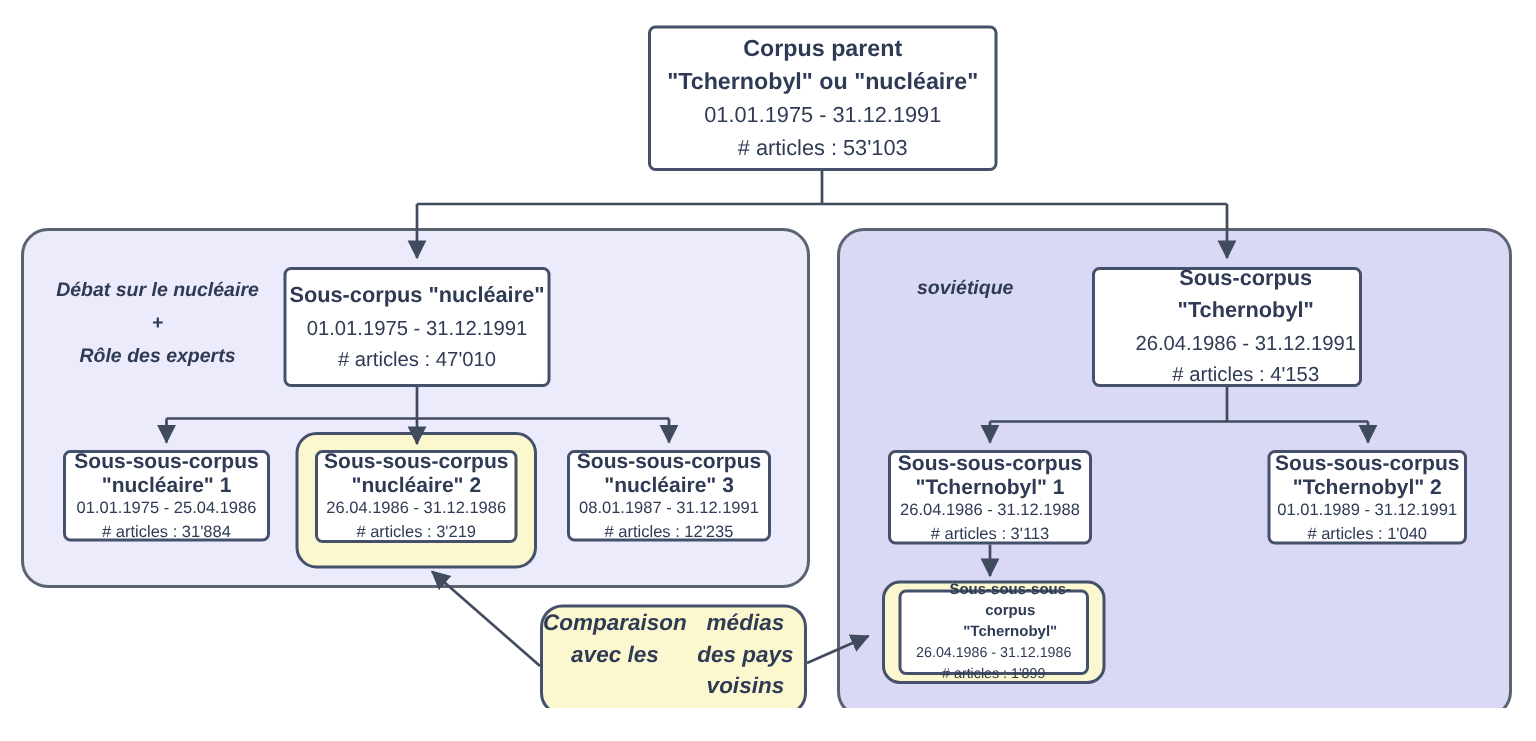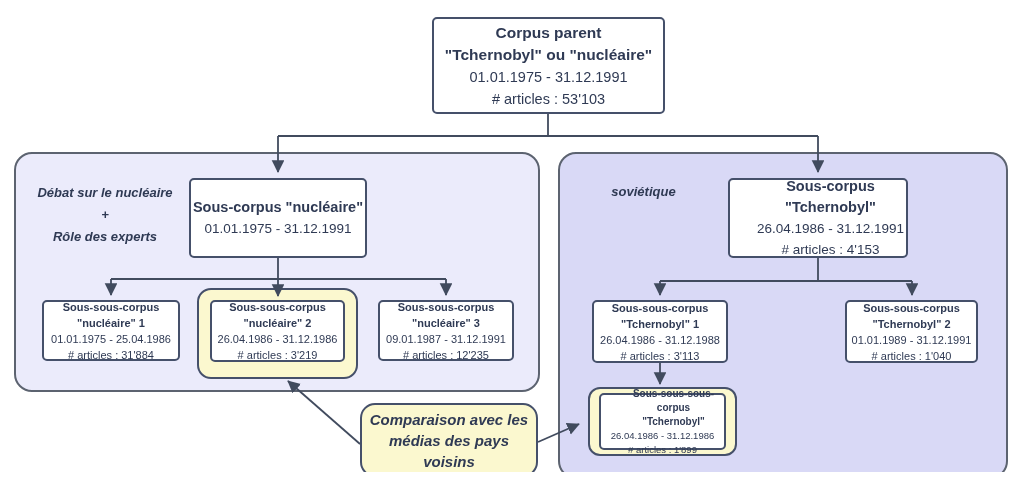--- a/index.html
+++ b/index.html
@@ -26,33 +26,33 @@
     border:2px solid var(--node-border,#45506a);border-radius:5px;
     box-sizing:border-box;z-index:4;
     display:flex;flex-direction:column;justify-content:center;
     text-align:center;
   }
   .node .t{font-weight:bold;}
   .node-lg .t{font-size:15.5px;line-height:22px;}
   .node-lg .d{font-size:14.5px;line-height:22px;}
   .node-md .t{font-size:14.5px;line-height:21px;}
   .node-md .d{font-size:13.5px;line-height:21px;}
-  .node-sm .t{font-size:11px;line-height:16px;}
+  .node-sm .t{font-size:14px;line-height:16px;}
   .node-sm .d{font-size:11px;line-height:16px;}
   .node-xs .t{font-size:10px;line-height:14px;margin-left:22px;}
   .node-xs .d{font-size:9.5px;line-height:14px;}
   .plabel{
     position:absolute;z-index:4;text-align:center;
     font-weight:bold;font-style:italic;font-size:13px;line-height:22px;
   }
   .cmp{
     position:absolute;background:var(--highlight-bg,#fbf8cf);
     border:2px solid var(--node-border,#45506a);border-radius:15px;
     box-sizing:border-box;z-index:4;
-    display:flex;flex-direction:column;justify-content:center;text-align:center;
+    display:flex;flex-direction:row;justify-content:space-between;text-align:center;
     font-weight:bold;font-style:italic;font-size:15px;line-height:21px;
   }
 </style>
 </head>
 <body>
 
 <div class="stage">
 
   <svg class="connectors" width="1024" height="494" viewBox="0 0 1024 494">
     <defs>
@@ -97,40 +97,41 @@
 
   <div class="plabel" style="left:20px;top:182px;width:170px;">
     <div>Débat sur le nucléaire</div>
     <div>+</div>
     <div>Rôle des experts</div>
   </div>
 
   <div class="node node-md" style="left:189px;top:178px;width:178px;height:80px;">
     <div class="t">Sous-corpus "nucléaire"</div>
     <div class="d">01.01.1975 - 31.12.1991</div>
+    <div class="d"># articles : 47'010</div>
   </div>
 
   <div class="node node-sm" style="left:42px;top:300px;width:138px;height:61px;">
     <div class="t">Sous-sous-corpus</div>
     <div class="t">"nucléaire" 1</div>
     <div class="d">01.01.1975 - 25.04.1986</div>
     <div class="d"># articles : 31'884</div>
   </div>
 
   <div class="node node-sm" style="left:210px;top:300px;width:135px;height:62px;">
     <div class="t">Sous-sous-corpus</div>
     <div class="t">"nucléaire" 2</div>
     <div class="d">26.04.1986 - 31.12.1986</div>
     <div class="d"># articles : 3'219</div>
   </div>
 
   <div class="node node-sm" style="left:378px;top:300px;width:136px;height:61px;">
     <div class="t">Sous-sous-corpus</div>
     <div class="t">"nucléaire" 3</div>
-    <div class="d">09.01.1987 - 31.12.1991</div>
+    <div class="d">08.01.1987 - 31.12.1991</div>
     <div class="d"># articles : 12'235</div>
   </div>
 
   <div class="plabel" style="left:566px;top:181px;width:155px;">
     <div>soviétique</div>
   </div>
 
   <div class="node node-md" style="left:728px;top:178px;width:180px;height:80px;padding-left:25px;">
     <div class="t">Sous-corpus</div>
     <div class="t">"Tchernobyl"</div>

